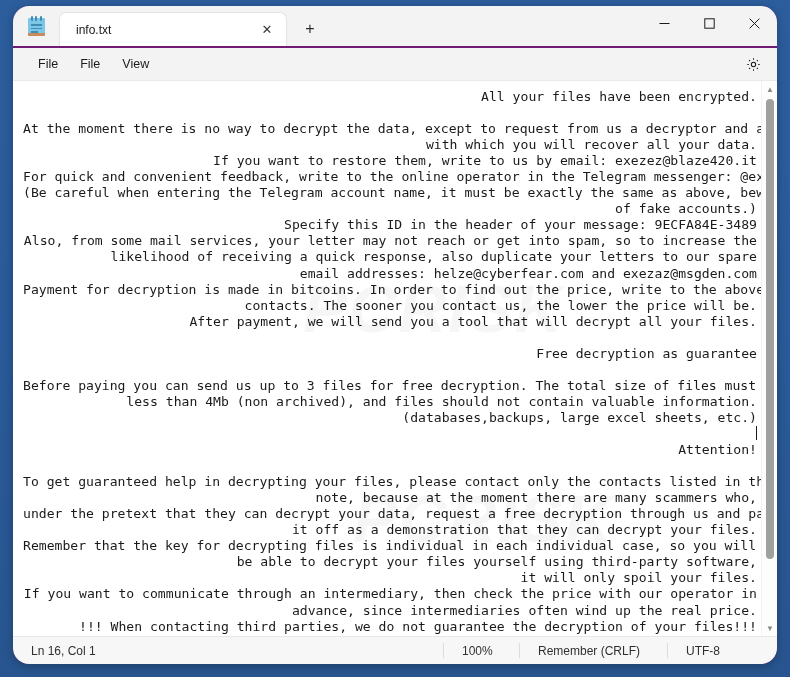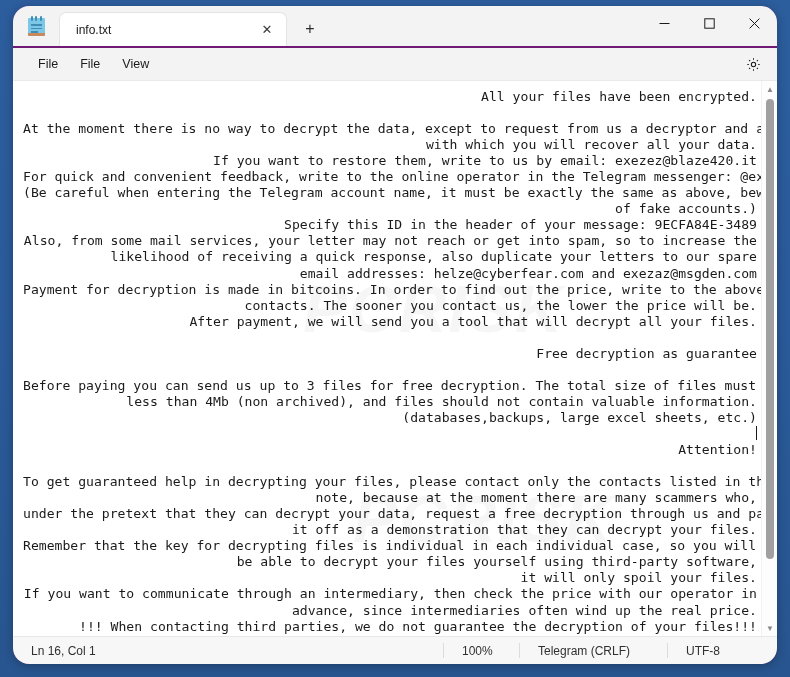--- a/index.html
+++ b/index.html
@@ -352,17 +352,17 @@
       <div class="sb-arrow" id="sb-up">▲</div>
       <div id="sb-thumb"></div>
       <div class="sb-arrow" id="sb-down">▼</div>
     </div>
   </div>
 
   <div id="statusbar">
     <div id="status-left">Ln 16, Col 1</div>
     <div id="status-spacer"></div>
     <div class="status-cell" id="st-zoom">100%</div>
-    <div class="status-cell" id="st-eol">Telegram (CRLF)</div>
+    <div class="status-cell" id="st-eol">Remember (CRLF)</div>
     <div class="status-cell" id="st-enc">UTF-8</div>
   </div>
 
 </div>
 
 </body></html>

